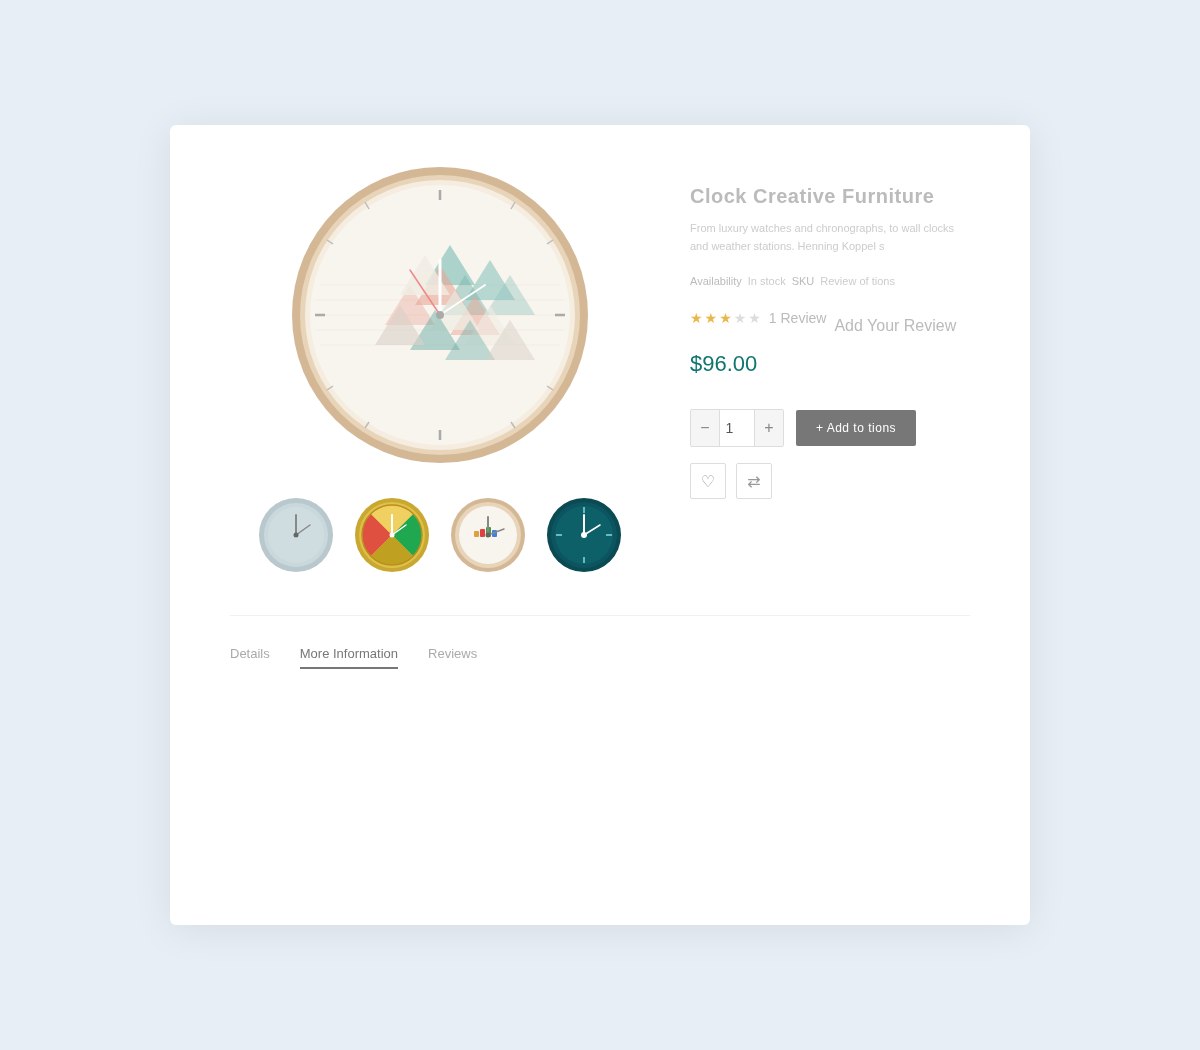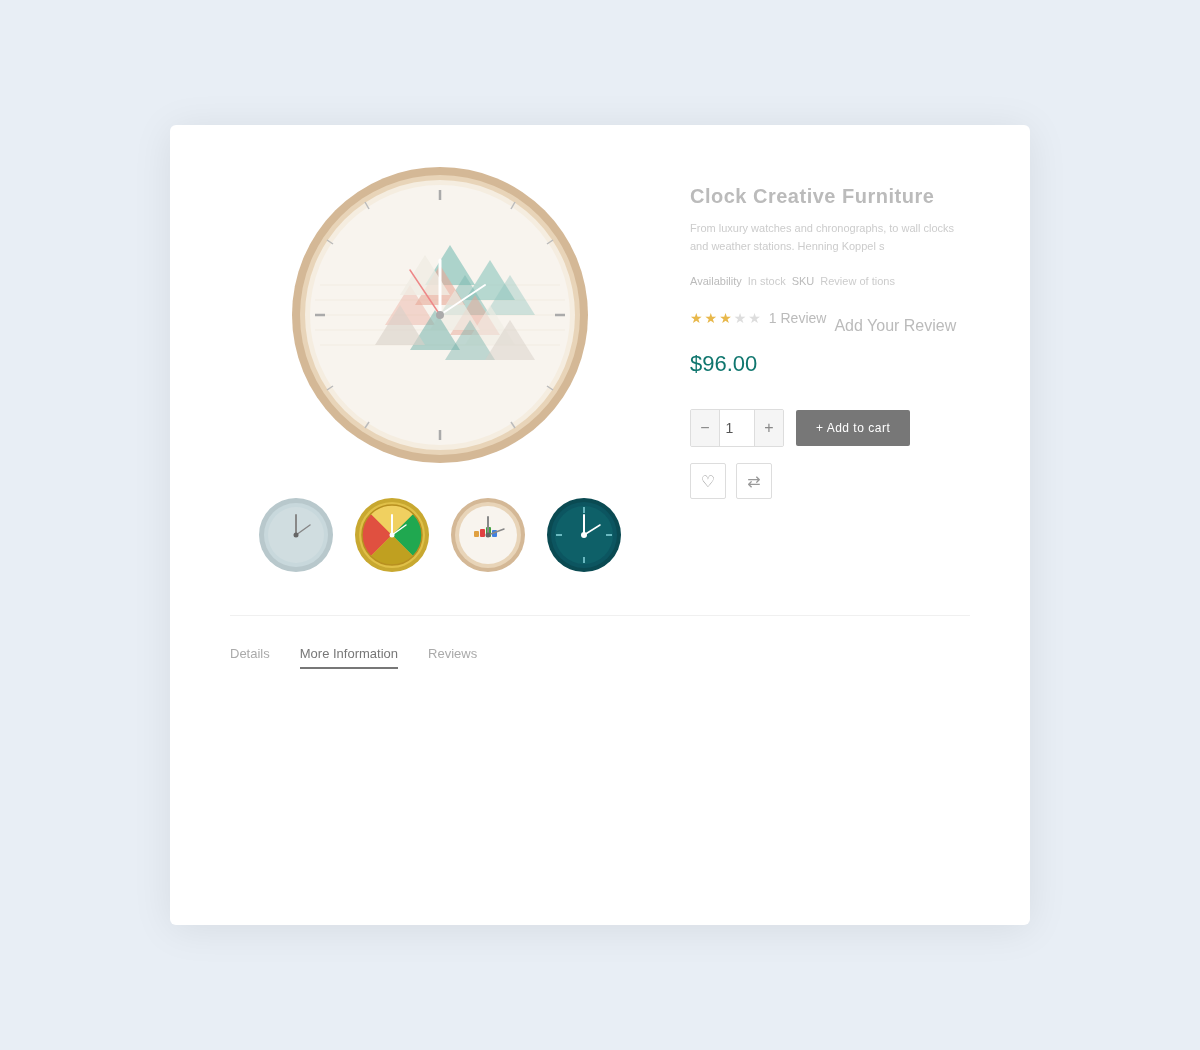--- a/index.html
+++ b/index.html
@@ -383,21 +383,21 @@
         </div>
 
         <div class="price">$96.00</div>
 
         <div class="quantity-cart-row">
           <div class="qty-control">
             <button class="qty-btn">−</button>
             <input class="qty-input" type="number" value="1" min="1" style="">
             <button class="qty-btn">+</button>
           </div>
-          <button class="add-to-cart-btn">+ Add to cart</button>
+          <button class="add-to-cart-btn">+ Add to tions</button>
         </div>
 
         <div class="action-icons-row">
           <button class="action-icon-btn">
             <span>♡</span>
           </button>
           <button class="action-icon-btn">
             <span>⇄</span>
           </button>
         </div>

